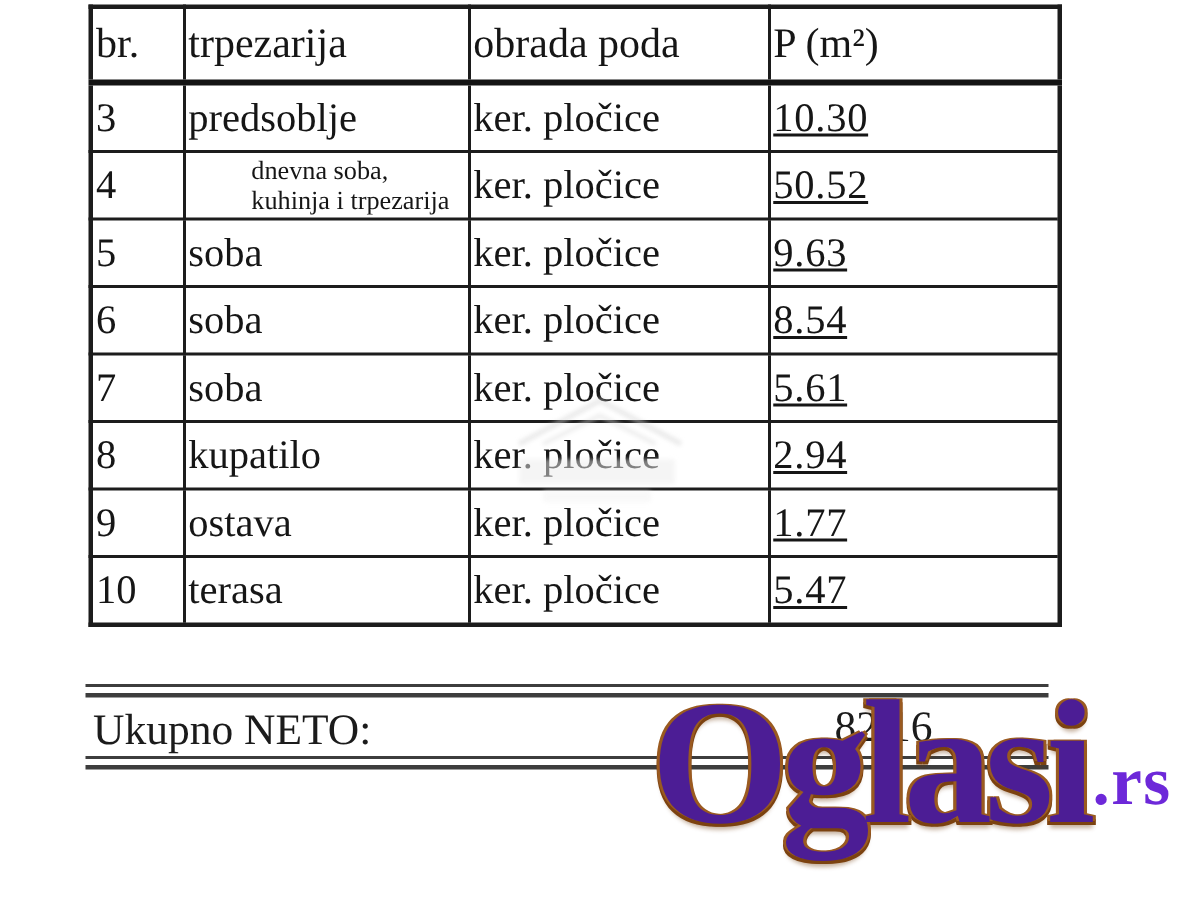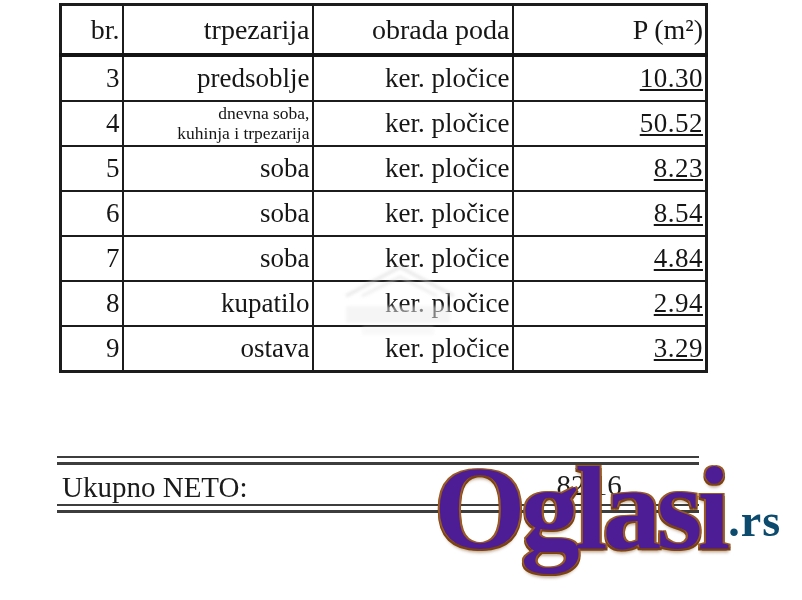--- a/index.html
+++ b/index.html
@@ -19,21 +19,21 @@
     border-collapse:collapse;
     table-layout:fixed;
     background:transparent;
   }
   .area-table col.c1{width:62px;}
   .area-table col.c2{width:190px;}
   .area-table col.c3{width:200px;}
   .area-table col.c4{width:194px;}
   .area-table th,.area-table td{
     border:2.4px solid #1c1c1c;
-    text-align:right;
+    text-align:left;
     vertical-align:middle;
     padding:0 2px;
     overflow:hidden;
   }
   .area-table{border:3px solid #1c1c1c;}
   .area-table thead th{
     height:47px;
     font-weight:normal;
     font-size:28px;
     border-bottom:4px solid #141414;
@@ -90,21 +90,21 @@
     color:#4c1d95;
     text-shadow:
       -2px -1px 0 #9a5a20,
        2px -1px 0 #9a5a20,
       -2px  2px 0 #7c4210,
        2px  2px 0 #7c4210,
        0 4px 3px rgba(110,58,10,.40);
   }
   .brand-suffix{
     font-size:46px;
-    color:#0c4a6e;
+    color:#6d28d9;
     display:inline-block;
     transform:translateY(-12px);
     margin-left:3px;
     letter-spacing:1px;
   }
 </style>
 </head>
 <body>
 
 <div>
@@ -135,45 +135,51 @@
         <td>4</td>
         <td class="cell-room two-line">dnevna soba,
 kuhinja i trpezarija</td>
         <td>ker. pločice</td>
         <td class="cell-area">50.52</td>
       </tr>
       <tr>
         <td>5</td>
         <td class="cell-room">soba</td>
         <td>ker. pločice</td>
-        <td class="cell-area">8.23</td>
+        <td class="cell-area">9.63</td>
       </tr>
       <tr>
         <td>6</td>
         <td class="cell-room">soba</td>
         <td>ker. pločice</td>
         <td class="cell-area">8.54</td>
       </tr>
       <tr>
         <td>7</td>
         <td class="cell-room">soba</td>
         <td>ker. pločice</td>
-        <td class="cell-area">4.84</td>
+        <td class="cell-area">5.61</td>
       </tr>
       <tr>
         <td>8</td>
         <td class="cell-room">kupatilo</td>
         <td>ker. pločice</td>
         <td class="cell-area">2.94</td>
       </tr>
       <tr>
         <td>9</td>
         <td class="cell-room">ostava</td>
         <td>ker. pločice</td>
-        <td class="cell-area">3.29</td>
+        <td class="cell-area">1.77</td>
+      </tr>
+      <tr>
+        <td>10</td>
+        <td class="cell-room">terasa</td>
+        <td>ker. pločice</td>
+        <td class="cell-area">5.47</td>
       </tr>
     </tbody>
   </table>
 
   <svg class="faint-wm" viewBox="0 0 150 92" xmlns="http://www.w3.org/2000/svg" aria-hidden="true">
     <defs>
         <filter id="wmblur">
           <feGaussianBlur stdDeviation="1.4"></feGaussianBlur>
         </filter>
       </defs>

